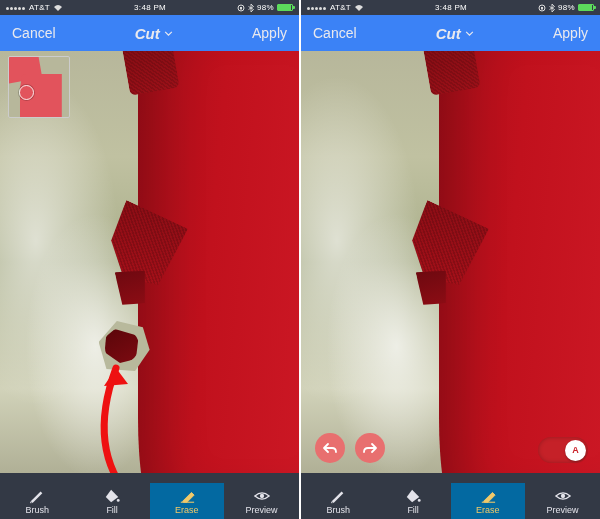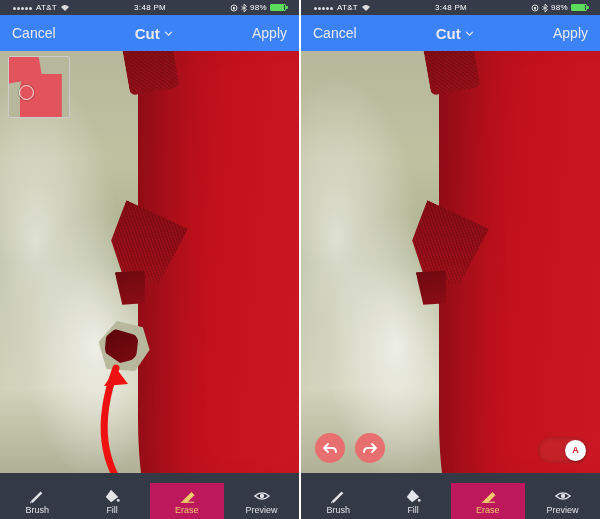--- a/index.html
+++ b/index.html
@@ -9,37 +9,37 @@
       font-family: -apple-system, Helvetica, Arial, sans-serif;
       background: #fff;
     }
     .phone {
       flex: 1; height: 519px; position: relative; overflow: hidden;
       border-right: 2px solid #fff;
     }
     .status-bar {
       height: 15px; background: #353b48; color:#fff; font-size:8px;
       display:flex; align-items:center; justify-content:space-between;
-      padding:0 13px; letter-spacing:0.3px;
+      padding:0 6px; letter-spacing:0.3px;
     }
     .status-left, .status-right { display:flex; gap:3px; align-items:center; }
     .dots span { display:inline-block; width:3px; height:3px; border-radius:50%; background:#ddd; margin-right:1px; }
     .battery {
       display:inline-block; width:16px; height:7px; border:1px solid #5cdb5c;
       border-radius:1px; position:relative;
     }
     .battery::after { content:""; position:absolute; right:-3px; top:1px; width:1.5px; height:3px; background:#5cdb5c; border-radius:0 1px 1px 0;}
     .battery .fill { display:block; height:100%; width:95%; background:#5cdb5c; }
 
     .nav-bar {
       height: 36px; background: #3b82f6; color:#e9e9ee; display:flex;
       align-items:center; justify-content:space-between; padding:0 12px;
       font-size:14px;
     }
-    .nav-title { font-weight:600; font-size:15px; display:flex; align-items:center; gap:4px;}
+    .nav-title { font-weight:600; font-size:15px; display:flex; align-items:center; gap:4px;font-style:italic;}
     .nav-title svg { width:9px; height:5px; }
 
     .canvas {
       position:absolute; top:51px; bottom:46px; left:0; right:0; overflow:hidden;
       background:#b4b398;
     }
     .canvas .bg-grad {
       position:absolute; inset:0;
       background:
         radial-gradient(ellipse 90px 170px at 32% 70%, rgba(255,255,255,0.7), rgba(255,255,255,0) 78%),
@@ -137,21 +137,21 @@
     }
 
     .toolbar {
       position:absolute; left:0; right:0; bottom:0; height:46px; background:#333945;
       display:flex;
     }
     .toolbar .tool {
       flex:1; display:flex; flex-direction:column; align-items:center; justify-content:center;
       gap:2px; color:#e3e3ea; font-size:9px;margin-top:10px;
     }
-    .toolbar .tool.active { background:#be185d; color:#f0c96a; }
+    .toolbar .tool.active { background:#0369a1; color:#f0c96a; }
     .toolbar .tool.active svg { stroke:#f0c96a; fill:#f0c96a; }
     .tool svg { width:18px; height:16px; }
     .tool-label { line-height:1; }
   </style>
 </head>
 <body>
 
 <div class="phone">
   <div class="status-bar">
     <div class="status-left">

